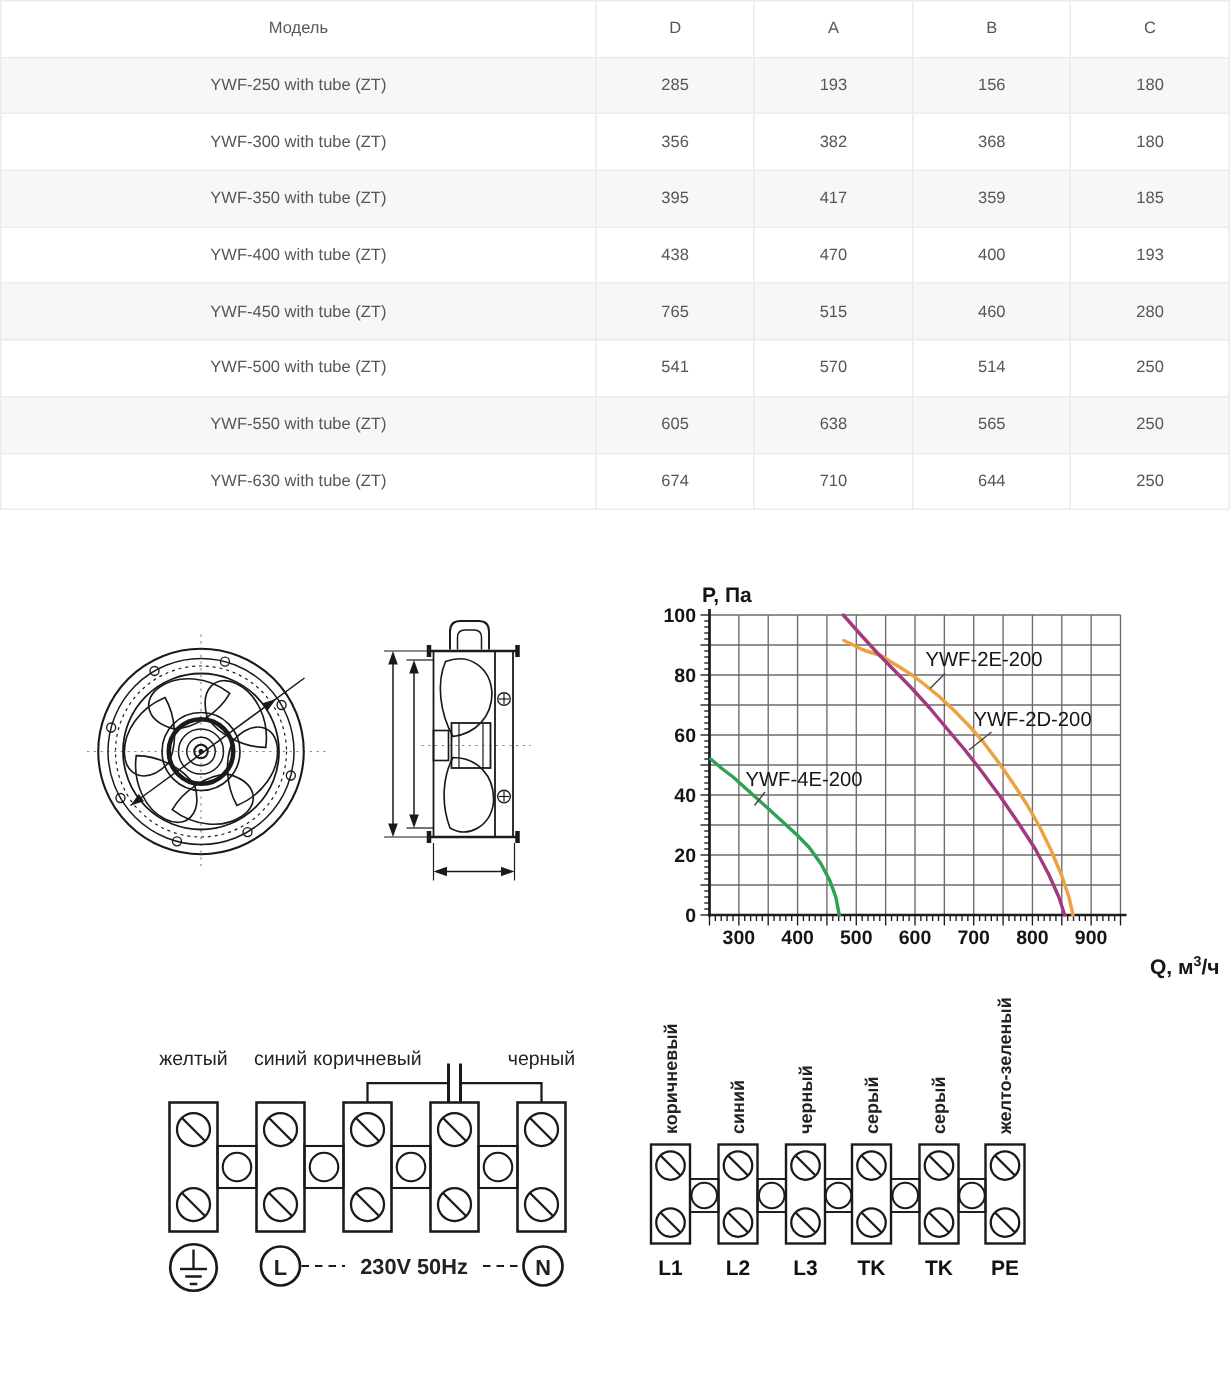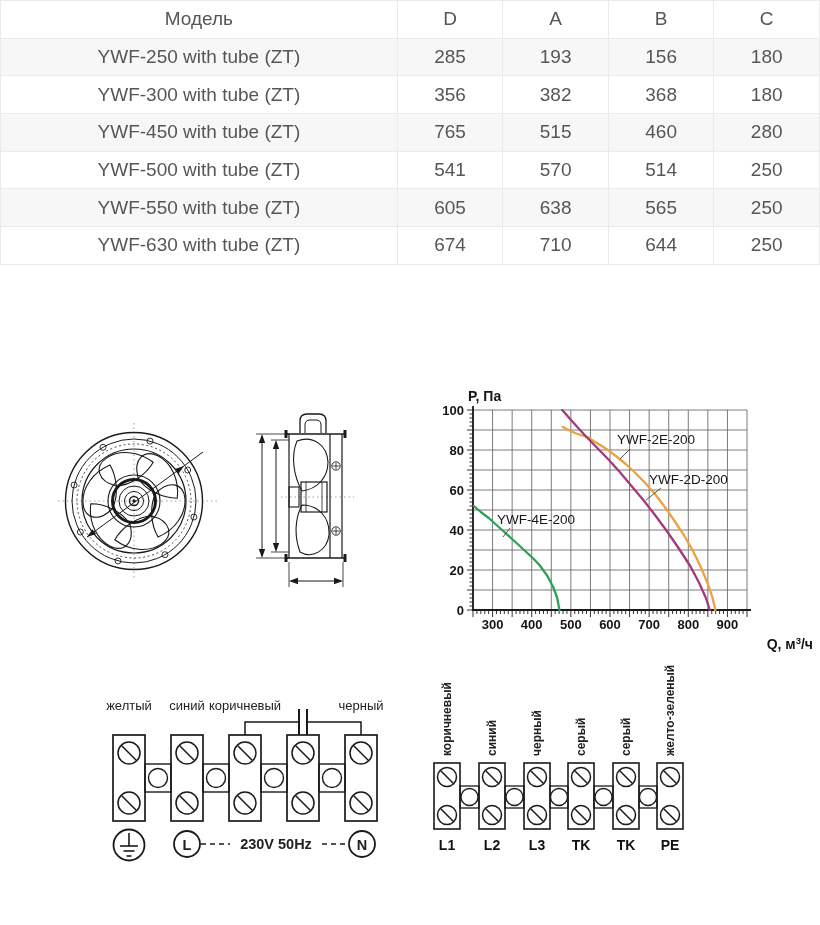--- a/index.html
+++ b/index.html
@@ -1,21 +1,21 @@
 <!DOCTYPE html>
 <html><head>
 <meta charset="utf-8">
 <style>
   html,body{margin:0;padding:0;background:#fff;}
   .page{position:relative;width:820px;height:925px;background:#fff;
         font-family:"Liberation Sans",sans-serif;overflow:hidden;}
   
   .spec-table{position:absolute;left:0;top:0;width:820px;border-collapse:collapse;table-layout:fixed;}
   .spec-table th,.spec-table td{border:1px solid #ebebeb;text-align:center;vertical-align:middle;
-        font-size:19px;font-weight:400;color:#54565a;height:36.7px;padding:0;}
+        font-size:11px;font-weight:400;color:#54565a;height:36.7px;padding:0;}
   .spec-table tbody tr:nth-child(odd) td{background:#f7f7f7;}
   .spec-table tbody tr:nth-child(even) td{background:#ffffff;}
   .spec-table thead th{background:#ffffff;}
   .col-model{width:48.5%;}
   .col-dim{width:12.9%;}
   
   svg{position:absolute;overflow:visible;}
   .grid{stroke:#6b6b6b;stroke-width:0.9;}
   .axis{stroke:#1c1c1c;stroke-width:1.8;}
   .tick{stroke:#1c1c1c;stroke-width:0.9;}
@@ -61,20 +61,34 @@
           <td>193</td>
           <td>156</td>
           <td>180</td>
         </tr>
         <tr>
           <td>YWF-300 with tube (ZT)</td>
           <td>356</td>
           <td>382</td>
           <td>368</td>
           <td>180</td>
+        </tr>
+        <tr>
+          <td>YWF-350 with tube (ZT)</td>
+          <td>395</td>
+          <td>417</td>
+          <td>359</td>
+          <td>185</td>
+        </tr>
+        <tr>
+          <td>YWF-400 with tube (ZT)</td>
+          <td>438</td>
+          <td>470</td>
+          <td>400</td>
+          <td>193</td>
         </tr>
         <tr>
           <td>YWF-450 with tube (ZT)</td>
           <td>765</td>
           <td>515</td>
           <td>460</td>
           <td>280</td>
         </tr>
         <tr>
           <td>YWF-500 with tube (ZT)</td>

